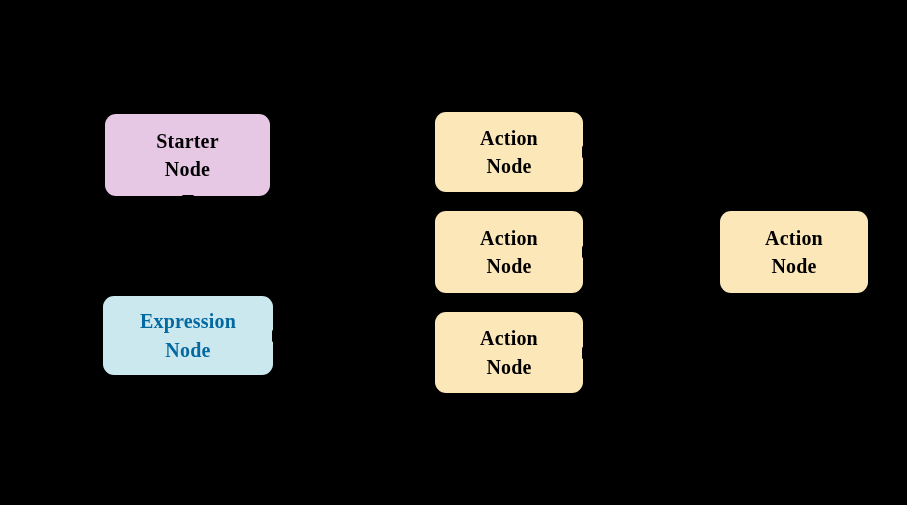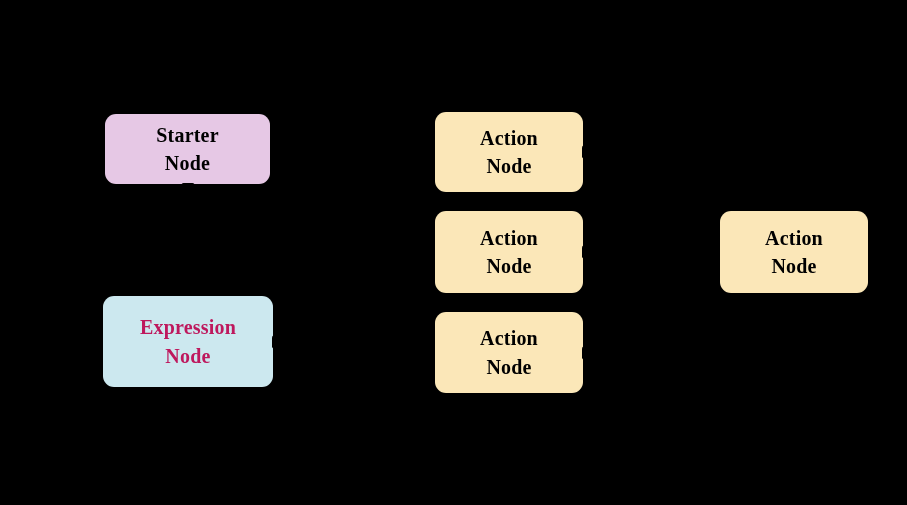--- a/index.html
+++ b/index.html
@@ -71,26 +71,26 @@
 
 <div id="canvas" style="width: 907px; height: 505px; background: rgb(0, 0, 0);">
   <svg class="edge-layer" width="907" height="505" viewBox="0 0 907 505" aria-hidden="true">
       <path d="M 187.5 196 L 188 296" fill="none" stroke="#000000" stroke-width="2"></path>
       <path d="M 273 335.5 C 354 335.5, 354 152, 435 152" fill="none" stroke="#000000" stroke-width="2"></path>
       <path d="M 273 335.5 C 354 335.5, 354 252, 435 252" fill="none" stroke="#000000" stroke-width="2"></path>
       <path d="M 273 335.5 C 354 335.5, 354 352.5, 435 352.5" fill="none" stroke="#000000" stroke-width="2"></path>
       <path d="M 583 252 C 651.5 252, 651.5 252, 720 252" fill="none" stroke="#000000" stroke-width="2"></path>
     </svg>
 
-<div class="node" style="left: 105px; top: 114px; width: 165px; height: 70px; background: rgb(230, 200, 229); color: rgb(0, 0, 0);">
+<div class="node" style="left: 105px; top: 114px; width: 165px; height: 82px; background: rgb(230, 200, 229); color: rgb(0, 0, 0);">
       <span class="node-label">Starter
 Node</span>
       <span class="port-bottom" style="background: rgb(0, 0, 0);"></span>
     </div>
-    <div class="node" style="left: 103px; top: 296px; width: 170px; height: 91px; background: rgb(204, 232, 239); color: #be185d;">
+    <div class="node" style="left: 103px; top: 296px; width: 170px; height: 79px; background: rgb(204, 232, 239); color: #0369a1;">
       <span class="node-label">Expression
 Node</span>
       <span class="port-right" style="background: rgb(0, 0, 0);"></span>
     </div>
     <div class="node" style="left: 435px; top: 112px; width: 148px; height: 80px; background: rgb(251, 231, 184); color: rgb(0, 0, 0);">
       <span class="node-label">Action
 Node</span>
       <span class="port-right" style="background: rgb(0, 0, 0);"></span>
     </div>
     <div class="node" style="left: 435px; top: 211px; width: 148px; height: 82px; background: rgb(251, 231, 184); color: rgb(0, 0, 0);">

